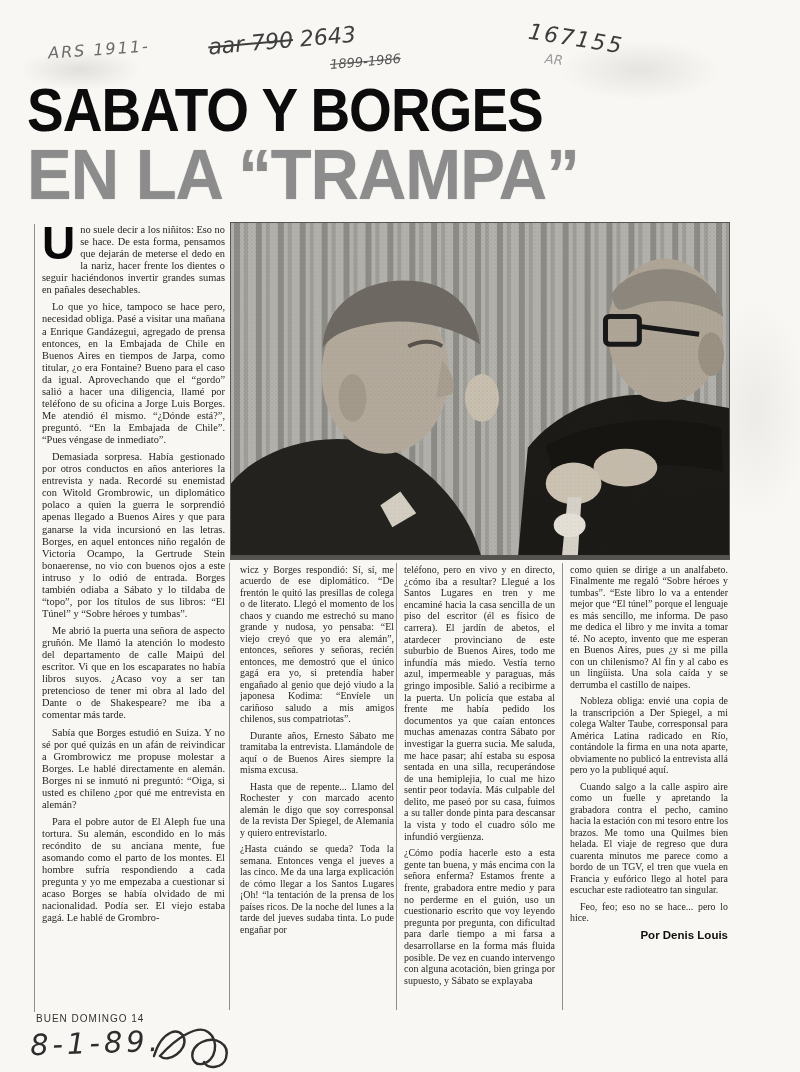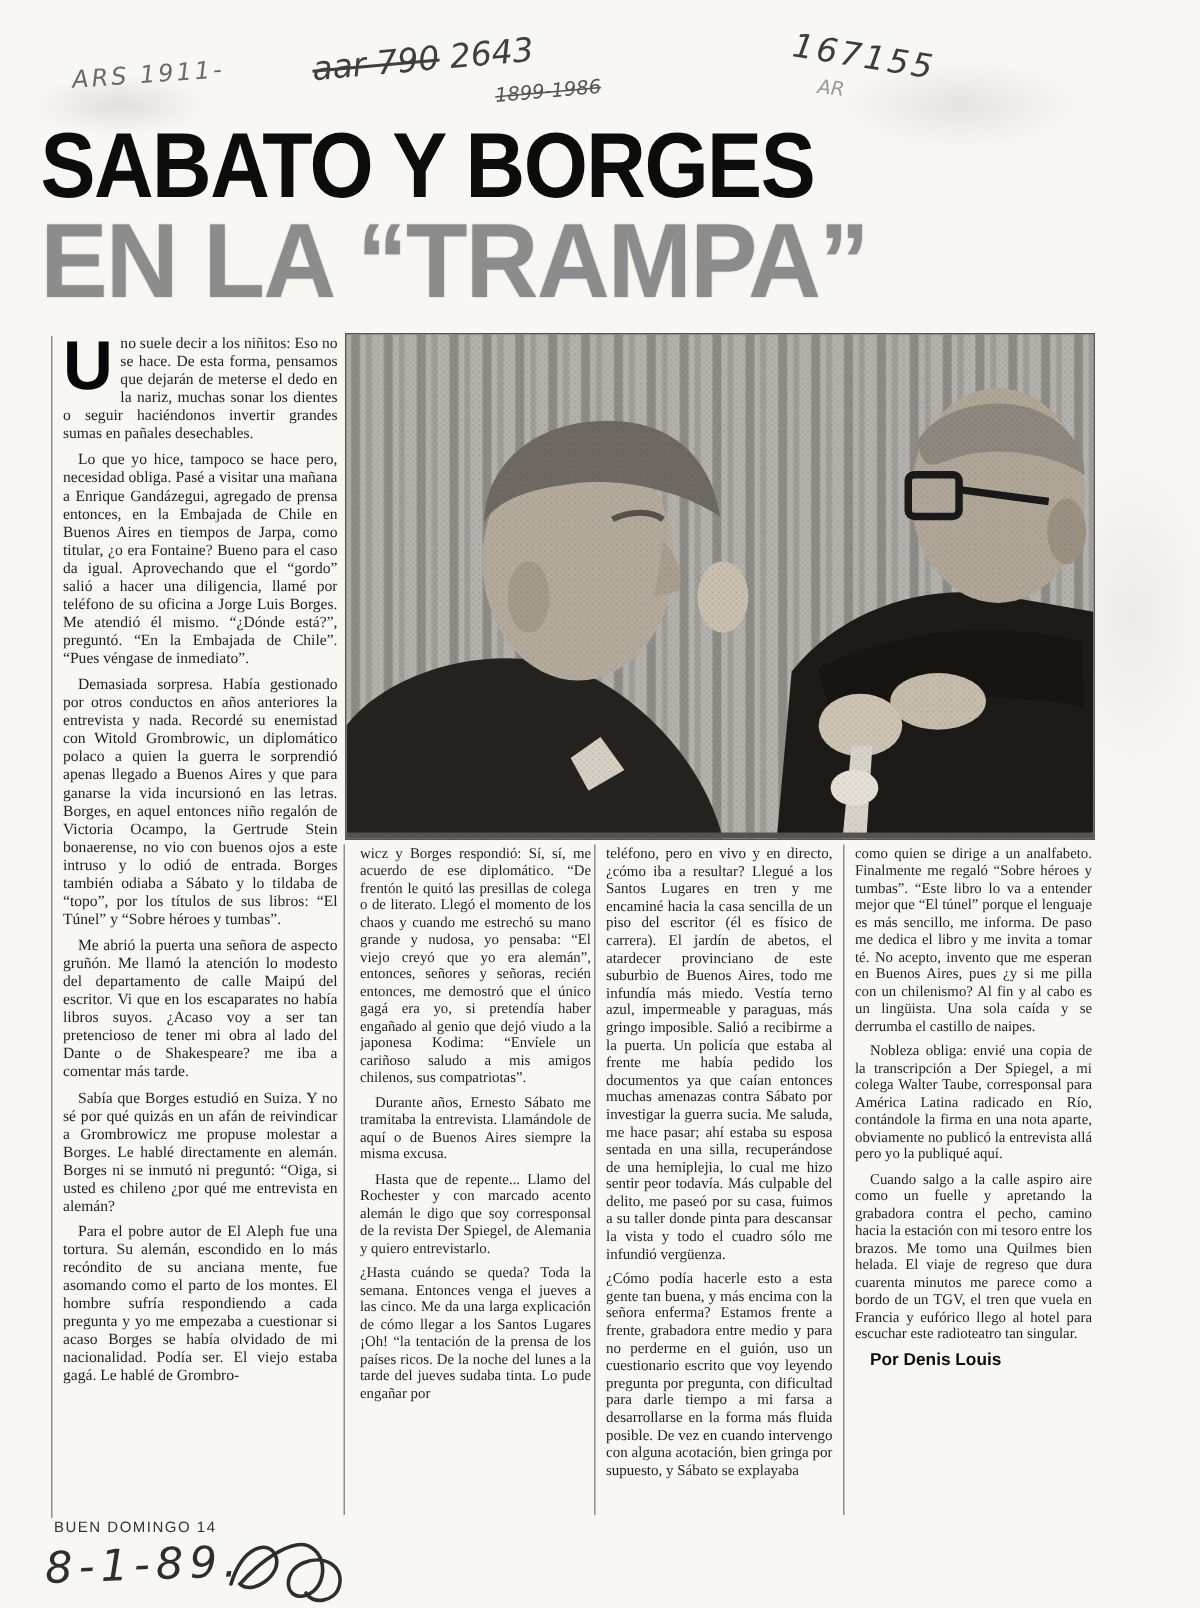--- a/index.html
+++ b/index.html
@@ -40,21 +40,21 @@
   
   .col{position:absolute;text-align:justify;color:#201f1c;overflow:hidden;}
   .col p{margin:0 0 5px 0;text-indent:10px;}
   .col p.noindent{text-indent:0;}
   .col-1{left:42px;top:224px;width:183px;height:788px;font-size:10.4px;line-height:1.16;}
   .col-2{left:240px;top:564px;width:154px;height:448px;font-size:9.9px;line-height:1.16;}
   .col-3{left:404px;top:564px;width:151px;height:448px;font-size:10px;line-height:1.16;}
   .col-4{left:570px;top:564px;width:158px;height:448px;font-size:9.9px;line-height:1.16;}
   .dropcap{float:left;font-family:"Liberation Sans",sans-serif;font-weight:bold;font-size:46px;line-height:.78;
     padding:2px 5px 0 0;color:#080808;}
-  .byline{text-align:left;font-family:"Liberation Sans",sans-serif;font-weight:bold;font-size:11.5px;
+  .byline{text-align:right;font-family:"Liberation Sans",sans-serif;font-weight:bold;font-size:11.5px;
     margin-top:8px;color:#0e0e0e;text-indent:0;}
 
   .footer-label{position:absolute;left:36px;top:1013px;font-family:"Liberation Sans",sans-serif;
     font-size:10px;letter-spacing:1px;color:#333;}
   .scribble{position:absolute;left:146px;top:1018px;}
 </style>
 </head>
 <body>
 
 <div class="page">
@@ -116,21 +116,21 @@
       <rect x="0" y="334" width="500" height="4" fill="#55534e"></rect>
     </svg>
   </div>
 
   <div class="vrule vrule-1"></div>
   <div class="vrule vrule-2"></div>
   <div class="vrule vrule-3"></div>
   <div class="vrule vrule-4"></div>
 
   <div class="col col-1">
-    <p class="noindent"><span class="dropcap">U</span><span>no suele decir a los niñitos: Eso no se hace. De esta forma, pensamos que dejarán de meterse el dedo en la nariz, muchas sonar los dientes o seguir haciéndonos invertir grandes sumas en pañales desechables.</span></p>
+    <p class="noindent"><span class="dropcap">U</span><span>no suele decir a los niñitos: Eso no se hace. De esta forma, pensamos que dejarán de meterse el dedo en la nariz, hacer frente los dientes o seguir haciéndonos invertir grandes sumas en pañales desechables.</span></p>
     <p>Lo que yo hice, tampoco se hace pero, necesidad obliga. Pasé a visitar una mañana a Enrique Gandázegui, agregado de prensa entonces, en la Embajada de Chile en Buenos Aires en tiempos de Jarpa, como titular, ¿o era Fontaine? Bueno para el caso da igual. Aprovechando que el “gordo” salió a hacer una diligencia, llamé por teléfono de su oficina a Jorge Luis Borges. Me atendió él mismo. “¿Dónde está?”, preguntó. “En la Embajada de Chile”. “Pues véngase de inmediato”.</p>
     <p>Demasiada sorpresa. Había gestionado por otros conductos en años anteriores la entrevista y nada. Recordé su enemistad con Witold Grombrowic, un diplomático polaco a quien la guerra le sorprendió apenas llegado a Buenos Aires y que para ganarse la vida incursionó en las letras. Borges, en aquel entonces niño regalón de Victoria Ocampo, la Gertrude Stein bonaerense, no vio con buenos ojos a este intruso y lo odió de entrada. Borges también odiaba a Sábato y lo tildaba de “topo”, por los títulos de sus libros: “El Túnel” y “Sobre héroes y tumbas”.</p>
     <p>Me abrió la puerta una señora de aspecto gruñón. Me llamó la atención lo modesto del departamento de calle Maipú del escritor. Vi que en los escaparates no había libros suyos. ¿Acaso voy a ser tan pretencioso de tener mi obra al lado del Dante o de Shakespeare? me iba a comentar más tarde.</p>
     <p>Sabía que Borges estudió en Suiza. Y no sé por qué quizás en un afán de reivindicar a Grombrowicz me propuse molestar a Borges. Le hablé directamente en alemán. Borges ni se inmutó ni preguntó: “Oiga, si usted es chileno ¿por qué me entrevista en alemán?</p>
     <p>Para el pobre autor de El Aleph fue una tortura. Su alemán, escondido en lo más recóndito de su anciana mente, fue asomando como el parto de los montes. El hombre sufría respondiendo a cada pregunta y yo me empezaba a cuestionar si acaso Borges se había olvidado de mi nacionalidad. Podía ser. El viejo estaba gagá. Le hablé de Grombro-</p>
   </div>
 
   <div class="col col-2">
     <p class="noindent">wicz y Borges respondió: Sí, sí, me acuerdo de ese diplomático. “De frentón le quitó las presillas de colega o de literato. Llegó el momento de los chaos y cuando me estrechó su mano grande y nudosa, yo pensaba: “El viejo creyó que yo era alemán”, entonces, señores y señoras, recién entonces, me demostró que el único gagá era yo, si pretendía haber engañado al genio que dejó viudo a la japonesa Kodima: “Envíele un cariñoso saludo a mis amigos chilenos, sus compatriotas”.</p>
     <p>Durante años, Ernesto Sábato me tramitaba la entrevista. Llamándole de aquí o de Buenos Aires siempre la misma excusa.</p>
@@ -140,20 +140,21 @@
 
   <div class="col col-3">
     <p class="noindent">teléfono, pero en vivo y en directo, ¿cómo iba a resultar? Llegué a los Santos Lugares en tren y me encaminé hacia la casa sencilla de un piso del escritor (él es físico de carrera). El jardín de abetos, el atardecer provinciano de este suburbio de Buenos Aires, todo me infundía más miedo. Vestía terno azul, impermeable y paraguas, más gringo imposible. Salió a recibirme a la puerta. Un policía que estaba al frente me había pedido los documentos ya que caían entonces muchas amenazas contra Sábato por investigar la guerra sucia. Me saluda, me hace pasar; ahí estaba su esposa sentada en una silla, recuperándose de una hemiplejia, lo cual me hizo sentir peor todavía. Más culpable del delito, me paseó por su casa, fuimos a su taller donde pinta para descansar la vista y todo el cuadro sólo me infundió vergüenza.</p>
     <p class="noindent">¿Cómo podía hacerle esto a esta gente tan buena, y más encima con la señora enferma? Estamos frente a frente, grabadora entre medio y para no perderme en el guión, uso un cuestionario escrito que voy leyendo pregunta por pregunta, con dificultad para darle tiempo a mi farsa a desarrollarse en la forma más fluida posible. De vez en cuando intervengo con alguna acotación, bien gringa por supuesto, y Sábato se explayaba</p>
   </div>
 
   <div class="col col-4">
     <p class="noindent">como quien se dirige a un analfabeto. Finalmente me regaló “Sobre héroes y tumbas”. “Este libro lo va a entender mejor que “El túnel” porque el lenguaje es más sencillo, me informa. De paso me dedica el libro y me invita a tomar té. No acepto, invento que me esperan en Buenos Aires, pues ¿y si me pilla con un chilenismo? Al fin y al cabo es un lingüista. Una sola caída y se derrumba el castillo de naipes.</p>
     <p>Nobleza obliga: envié una copia de la transcripción a Der Spiegel, a mi colega Walter Taube, corresponsal para América Latina radicado en Río, contándole la firma en una nota aparte, obviamente no publicó la entrevista allá pero yo la publiqué aquí.</p>
     <p>Cuando salgo a la calle aspiro aire como un fuelle y apretando la grabadora contra el pecho, camino hacia la estación con mi tesoro entre los brazos. Me tomo una Quilmes bien helada. El viaje de regreso que dura cuarenta minutos me parece como a bordo de un TGV, el tren que vuela en Francia y eufórico llego al hotel para escuchar este radioteatro tan singular.</p>
+    <p>Feo, feo; eso no se hace... pero lo hice.</p>
     <p class="byline">Por Denis Louis</p>
   </div>
 
   <div class="footer-label">BUEN DOMINGO 14</div>
   <div class="hw hw-date">8-1-89.</div>
   <div class="scribble">
     <svg width="90" height="56" viewBox="0 0 90 56">
       <path d="M8,38 C16,12 34,8 38,20 C42,32 22,46 14,38 C30,20 52,6 62,14 C74,22 70,44 56,46 C44,48 42,30 56,24 C70,18 84,26 80,40 C77,50 62,52 58,44" fill="none" stroke="#2e2e2e" stroke-width="2.4" stroke-linecap="round"></path>
     </svg>
   </div>

